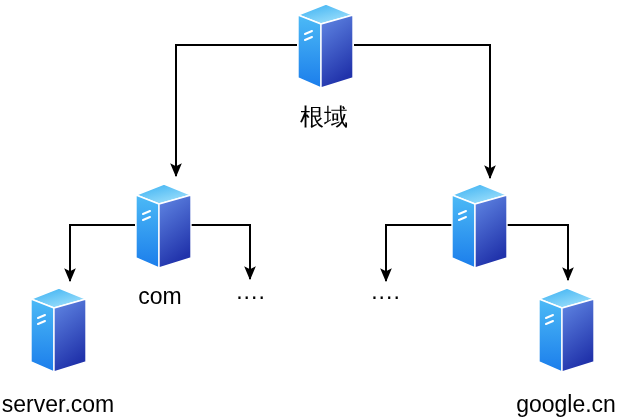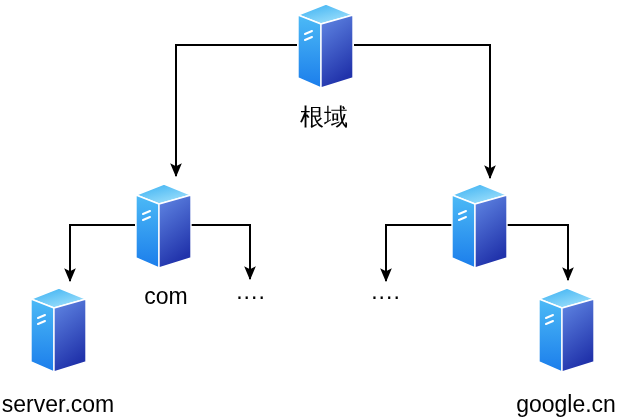--- a/index.html
+++ b/index.html
@@ -93,19 +93,19 @@
       <use href="#serverTower"></use>
     </svg>
   <svg class="server-icon" style="left:30px;  top:287px" viewBox="0 0 57 86">
       <use href="#serverTower"></use>
     </svg>
   <svg class="server-icon" style="left:538px; top:287px" viewBox="0 0 57 86">
       <use href="#serverTower"></use>
     </svg>
 
   <div class="node-label cjk" style="left:264px; top:101px">根域</div>
-  <div class="node-label" style="left:106px;  top:283px">com</div>
+  <div class="node-label" style="left:100px;  top:283px">com</div>
   <div class="node-label dots" style="left:191px; top:278px">....</div>
   <div class="node-label dots" style="left:326px; top:278px">....</div>
   <div class="node-label" style="left:-2px;  top:391px">server.com</div>
   <div class="node-label" style="left:506px; top:391px">google.cn</div>
 
 </div>
 
 </body></html>

